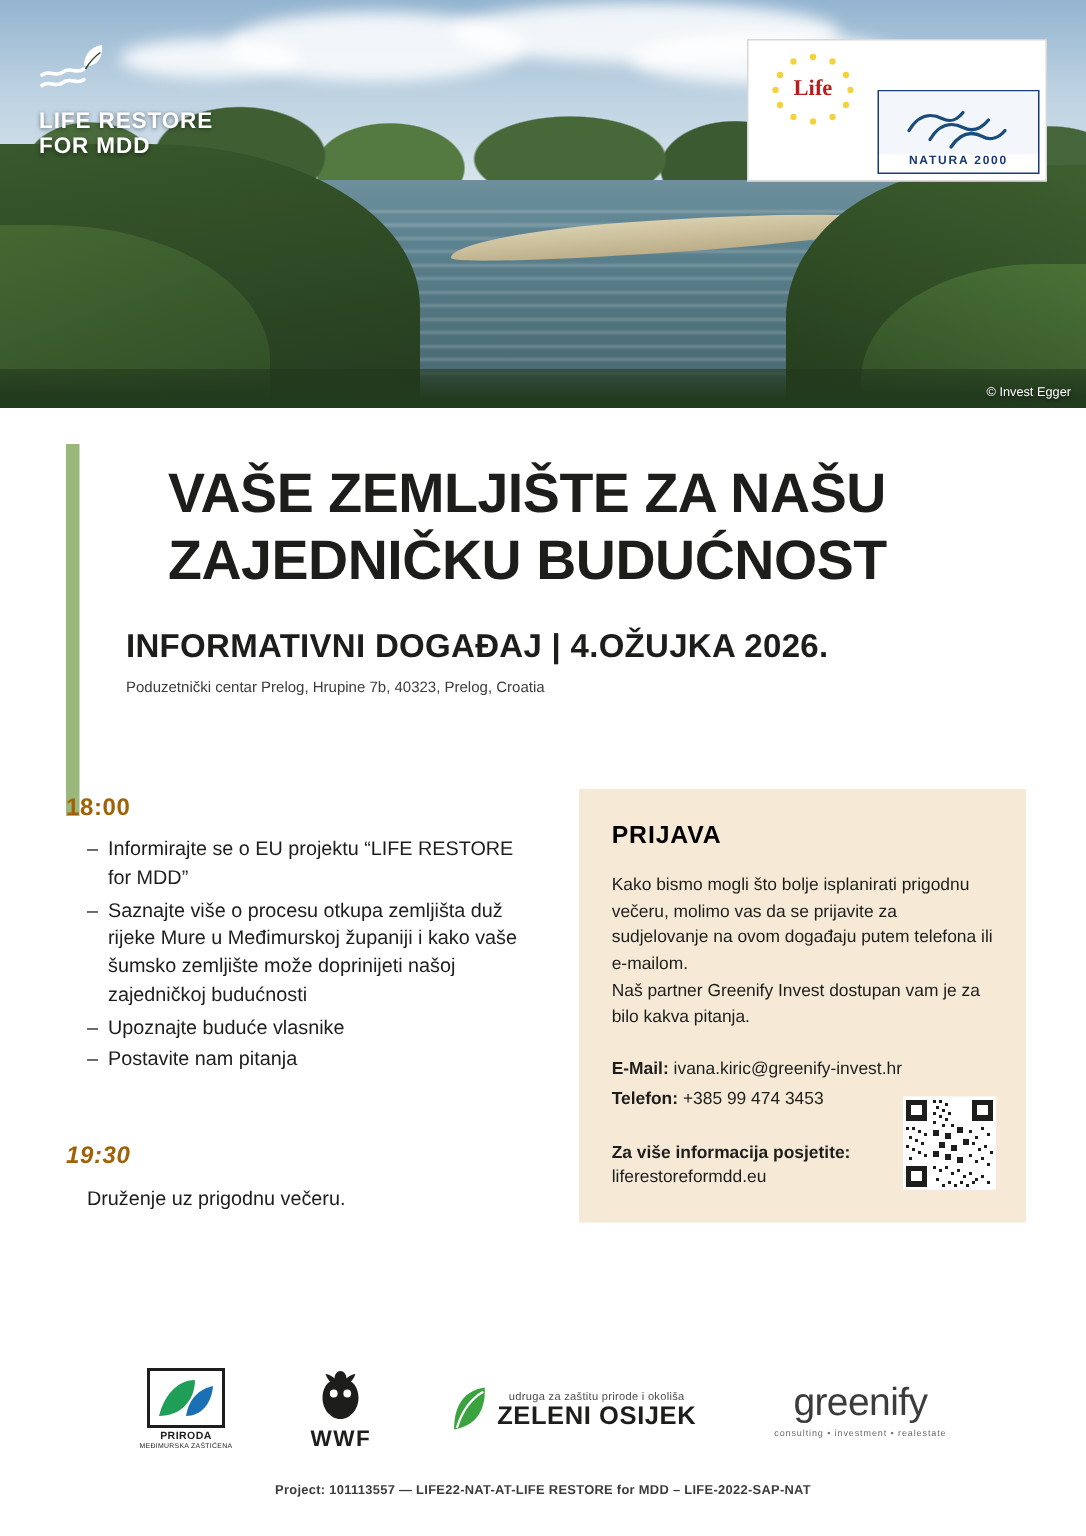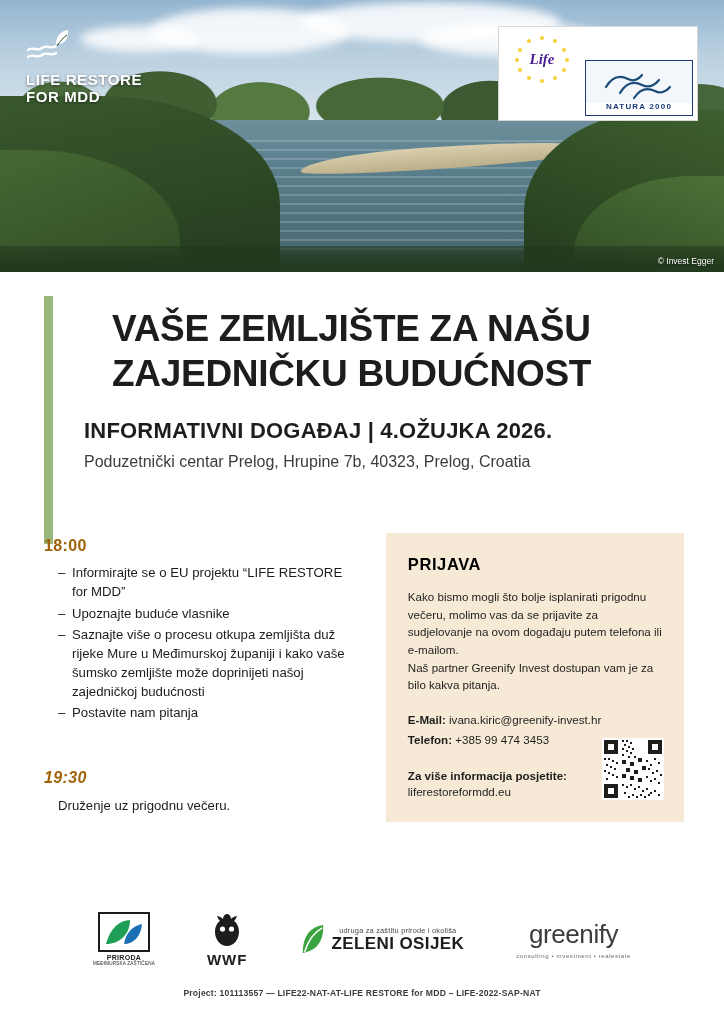--- a/index.html
+++ b/index.html
@@ -105,22 +105,22 @@
   }
   .badge-life {
     width: 78px; height: 56px; background: #ffffff;
     display: flex; flex-direction: column; align-items: center; justify-content: center;
     position: relative;
   }
   .eu-stars {
     position: absolute; left: 0; top: 0; width: 78px; height: 56px;
   }
   .life-word {
-    font-family: "Liberation Serif", serif; font-style: italic;
-    font-size: 15px; color: #4c1d95; font-weight: bold; z-index: 2;
+    font-family: "Liberation Serif", serif; 
+    font-size: 15px; color: #b91c1c; font-weight: bold; z-index: 2;
   }
   .badge-natura {
     width: 108px; height: 56px;
     background: #ffffff; border: 1px solid #1b3b7a;
     display: flex; flex-direction: column; align-items: center; justify-content: flex-end;
     position: relative; overflow: hidden; margin-top: 29px;
   }
   .natura-word {
     font-size: 8px; font-weight: bold; color: #173a77; letter-spacing: 1.2px;
     margin-bottom: 4px; z-index: 2;
@@ -145,21 +145,21 @@
     font-size: 37px; line-height: 1.22; font-weight: bold;
     color: #1d1d1b; letter-spacing: -0.3px; text-transform: uppercase; margin-left: 28px;
   }
   .subline {
     margin-top: 22px;
     font-size: 22px; font-weight: bold; color: #1d1d1b;
     letter-spacing: 0.2px;
   }
   .address {
     margin-top: 9px;
-    font-size: 16px; color: #3c3c3b;
+    font-size: 10px; color: #3c3c3b;
   }
 
   
   .content {
     position: relative; display: flex; margin-top: 66px; padding: 0 40px 0 44px;
     gap: 26px;
   }
   .program { width: 318px; }
   .time {
     font-size: 16px; font-weight: bold; color: #a16207; letter-spacing: 0.4px;
@@ -300,22 +300,22 @@
     <div class="address">Poduzetnički centar Prelog, Hrupine 7b, 40323, Prelog, Croatia</div>
   </div>
 
   <div class="content">
 
     <div class="program">
       <div class="time">18:00</div>
       <ul class="bullets">
         <li>Informirajte se o EU projektu
 “LIFE RESTORE for MDD”</li>
+        <li>Saznajte više o procesu otkupa zemljišta duž rijeke Mure u Međimurskoj županiji i kako vaše šumsko zemljište može doprinijeti našoj zajedničkoj budućnosti</li>
         <li>Upoznajte buduće vlasnike</li>
-        <li>Saznajte više o procesu otkupa zemljišta duž rijeke Mure u Međimurskoj županiji i kako vaše šumsko zemljište može doprinijeti našoj zajedničkoj budućnosti</li>
         <li>Postavite nam pitanja</li>
       </ul>
       <div class="time time-2">19:30</div>
       <div class="note-2">Druženje uz prigodnu večeru.</div>
     </div>
 
     <div class="prijava">
       <h3>PRIJAVA</h3>
       <p style="white-space:pre-line">Kako bismo mogli što bolje isplanirati prigodnu večeru, molimo vas da se prijavite za sudjelovanje na ovom događaju putem telefona ili e-mailom.
 Naš partner Greenify Invest dostupan vam je za bilo kakva pitanja.</p>

